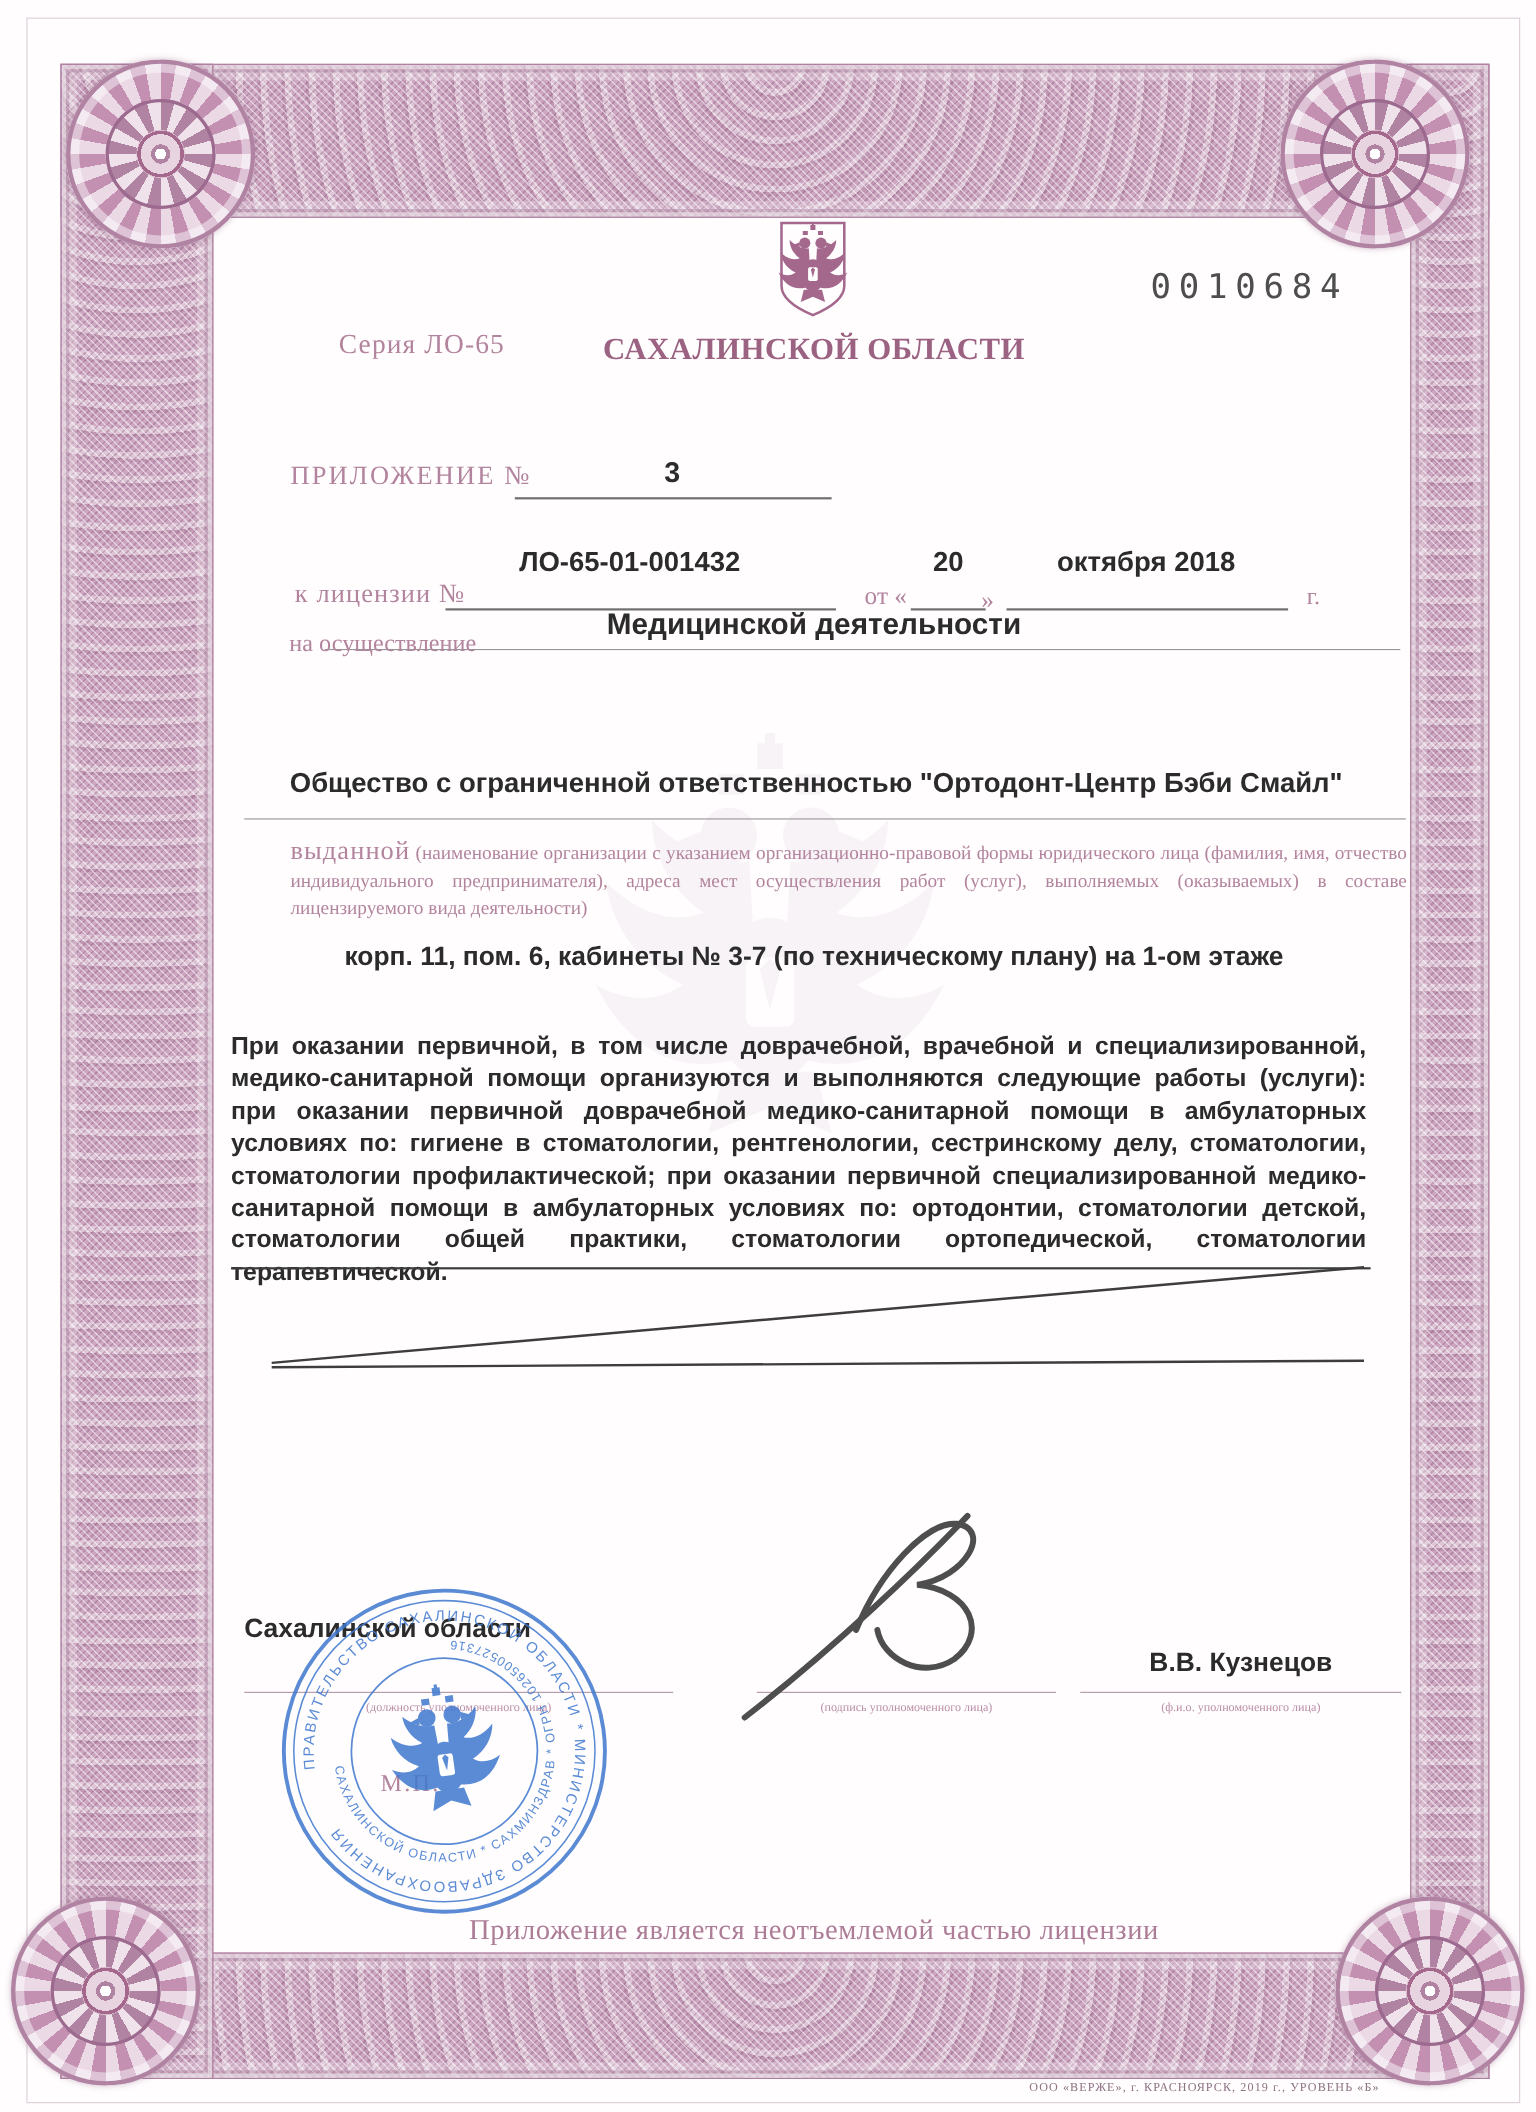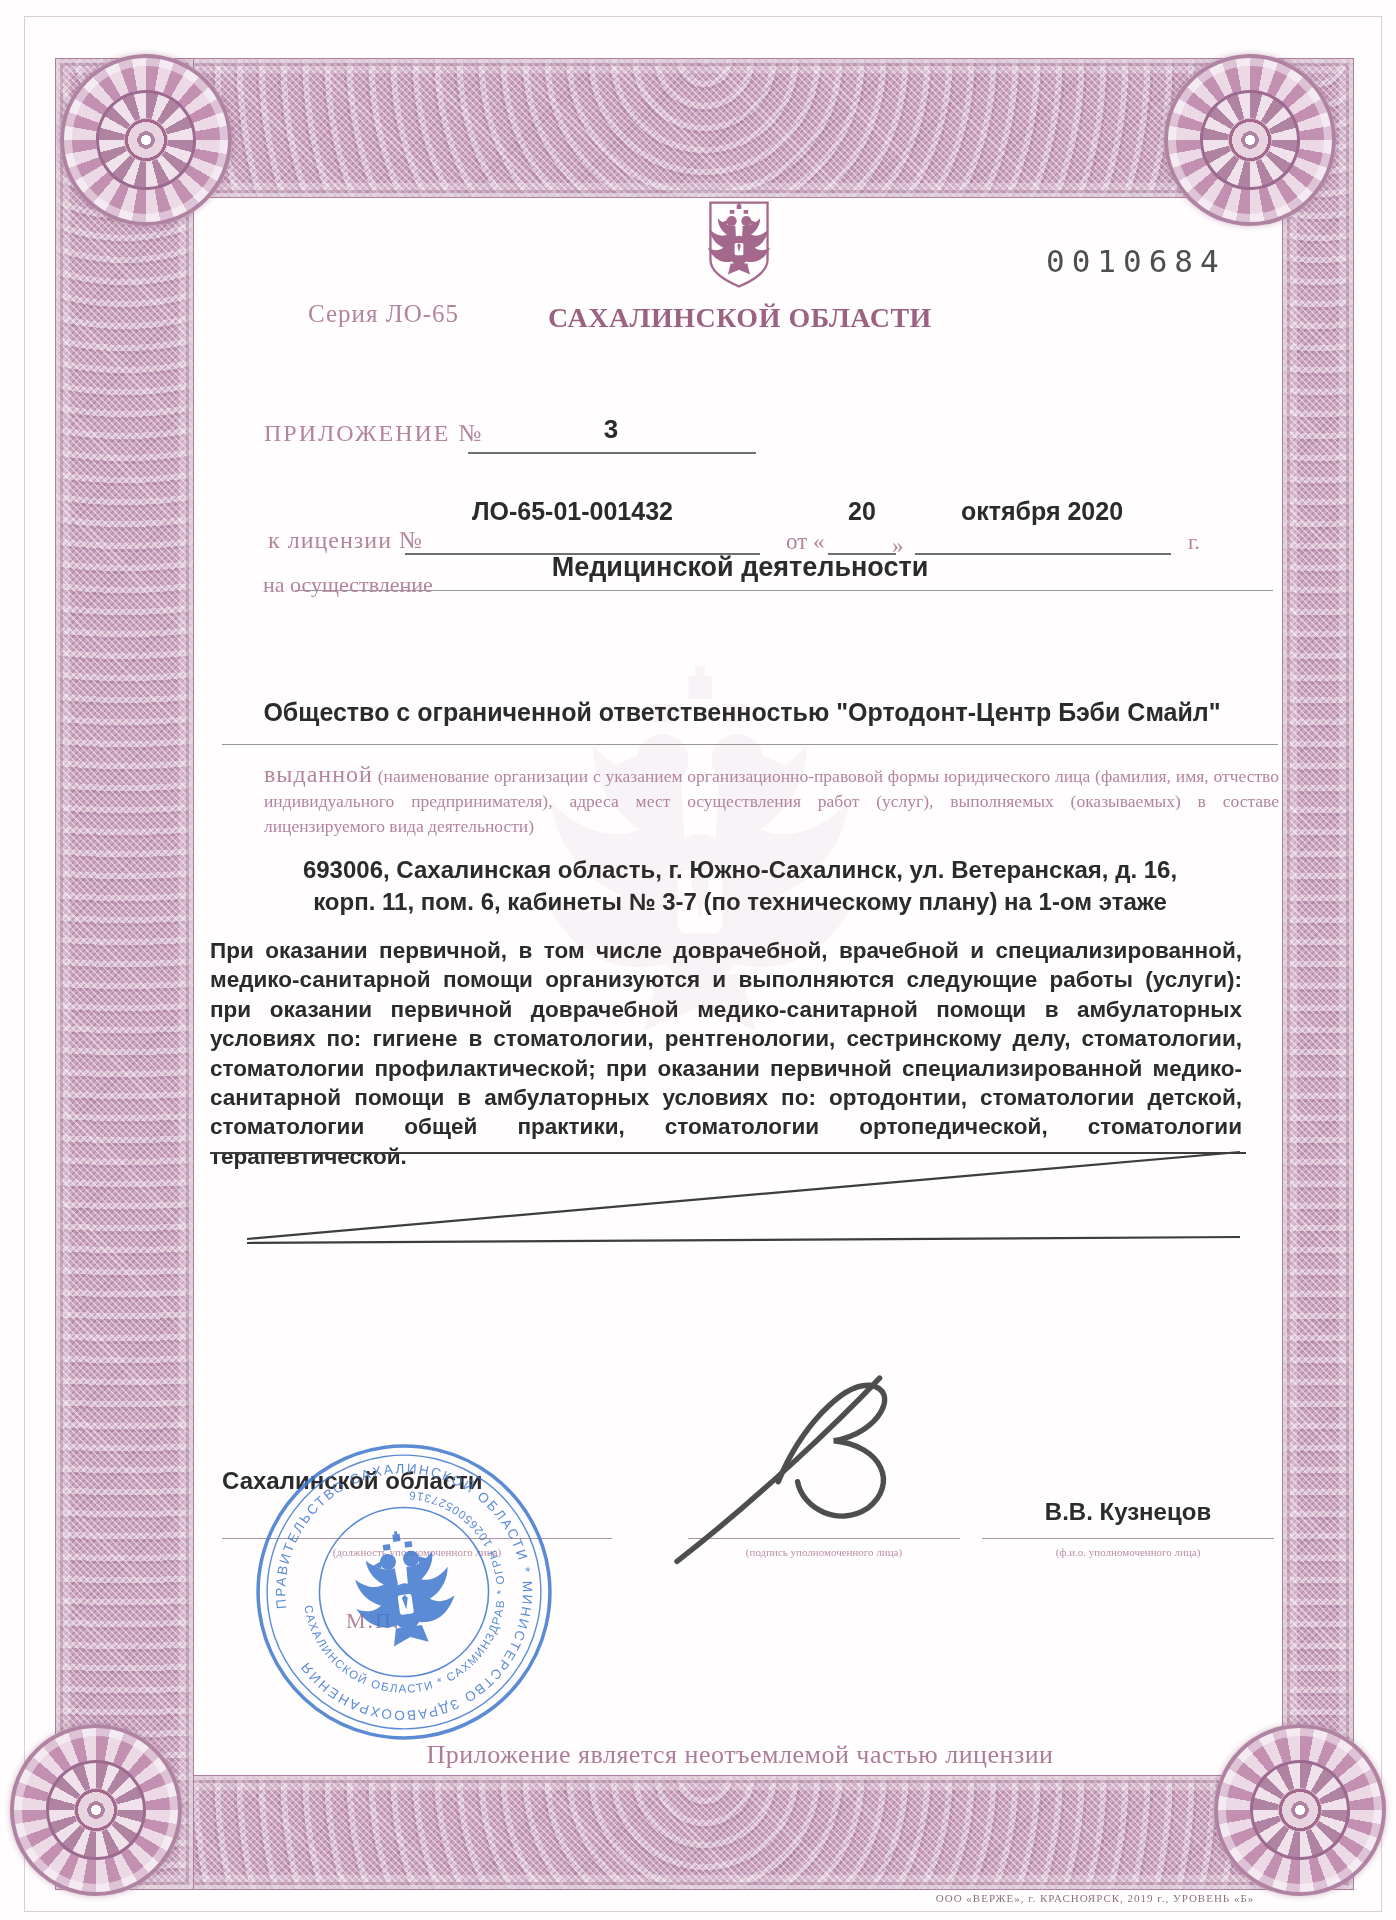--- a/index.html
+++ b/index.html
@@ -153,35 +153,34 @@
   <div class="c bb appendix-value">3</div>
 
   <div class="c pink license-label">к лицензии  №</div>
   <div class="line" style="left:405px;top:553px;width:355px;"></div>
   <div class="c bb license-value">ЛО-65-01-001432</div>
   <div class="c pink from-label">от «</div>
   <div class="line" style="left:828px;top:553px;width:68px;"></div>
   <div class="c bb day-value">20</div>
   <div class="c pink quote-close">»</div>
   <div class="line" style="left:915px;top:553px;width:256px;"></div>
-  <div class="c bb month-value">октября 2020</div>
+  <div class="c bb month-value">октября 2018</div>
   <div class="c pink year-suffix">г.</div>
 
   <div class="c bb activity-type">Медицинской деятельности</div>
   <div class="thinline" style="left:295px;top:590px;width:978px;"></div>
   <div class="c pink activity-prefix">на осуществление</div>
 
   <div class="c bb org-name">Общество с ограниченной ответственностью "Ортодонт-Центр Бэби Смайл"</div>
   <div class="thinline" style="left:222px;top:744px;width:1056px;"></div>
   <div class="c pink issued">
     <span class="lbl">выданной</span>
     <span>(наименование организации с указанием организационно-правовой формы юридического лица (фамилия, имя, отчество индивидуального предпринимателя), адреса мест осуществления работ (услуг), выполняемых (оказываемых)  в составе лицензируемого вида деятельности)</span>
   </div>
   <div class="c bb address">
-    <div>693006, Сахалинская область, г. Южно-Сахалинск, ул. Ветеранская, д. 16,</div>
     <div>корп. 11, пом. 6, кабинеты № 3-7 (по техническому плану) на 1-ом этаже</div>
   </div>
 
   <div class="c bb works">
     <span>При оказании первичной, в том числе доврачебной, врачебной и специализированной, медико-санитарной помощи организуются и выполняются следующие работы (услуги): при оказании первичной доврачебной медико-санитарной помощи в амбулаторных условиях по: гигиене в стоматологии, рентгенологии, сестринскому делу, стоматологии, стоматологии профилактической; при оказании первичной специализированной медико-санитарной помощи в амбулаторных условиях по: ортодонтии, стоматологии детской, стоматологии</span>
     <span>общей практики, стоматологии ортопедической, стоматологии терапевтической.</span>
   </div>
   <div class="c works-underline"></div>
 
   <svg class="c strike" width="1012" height="106" viewBox="0 0 1012 106">

